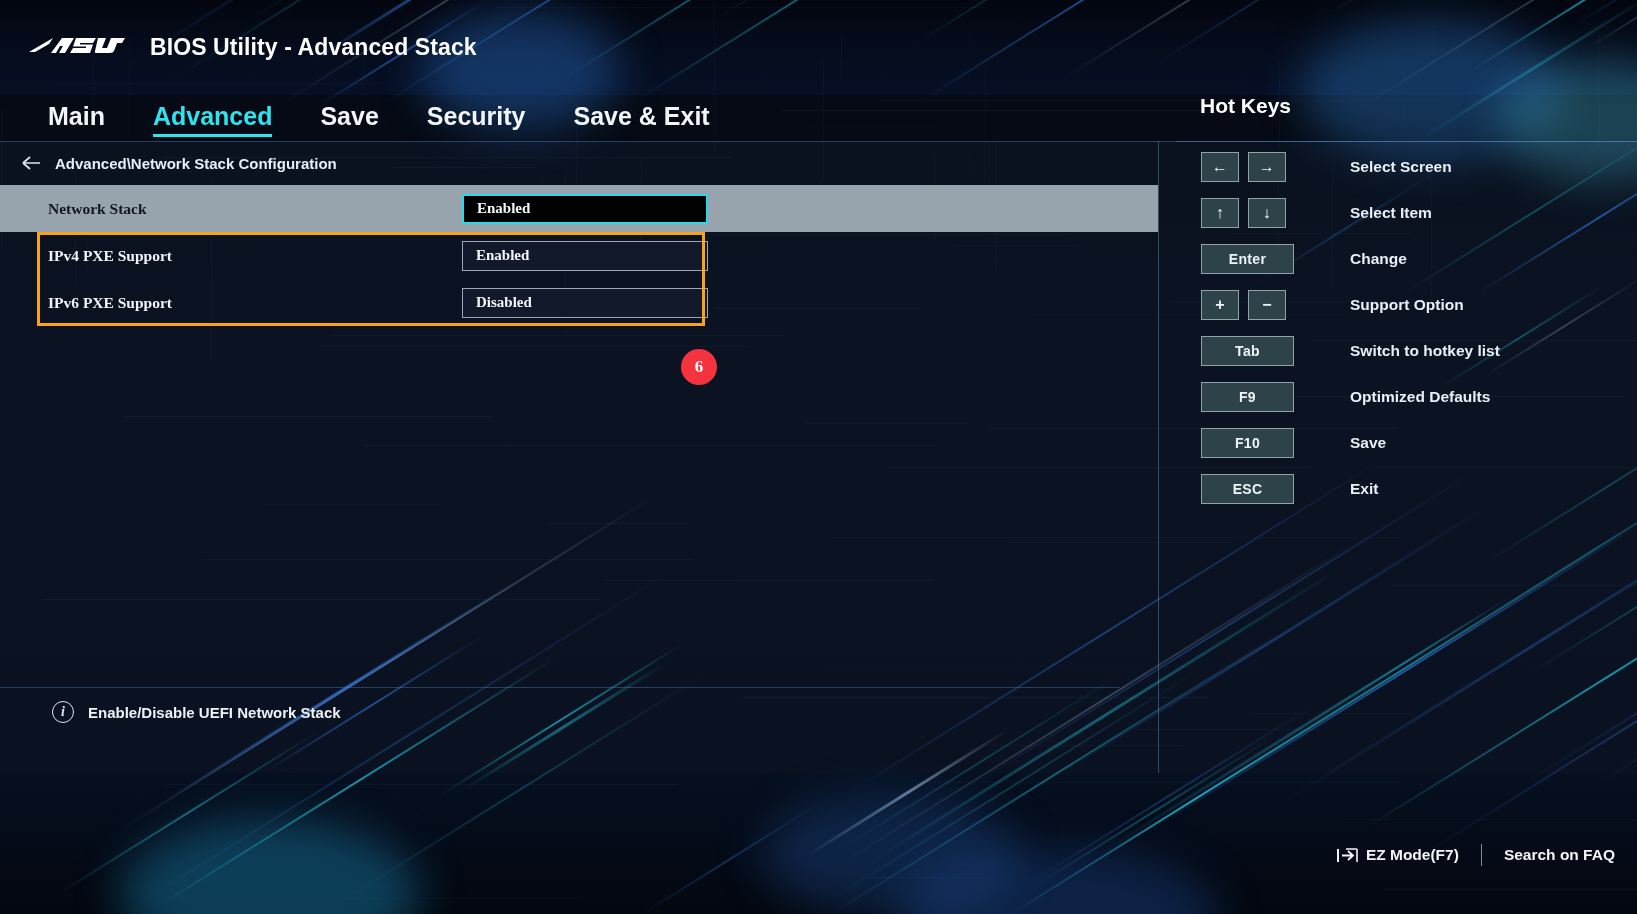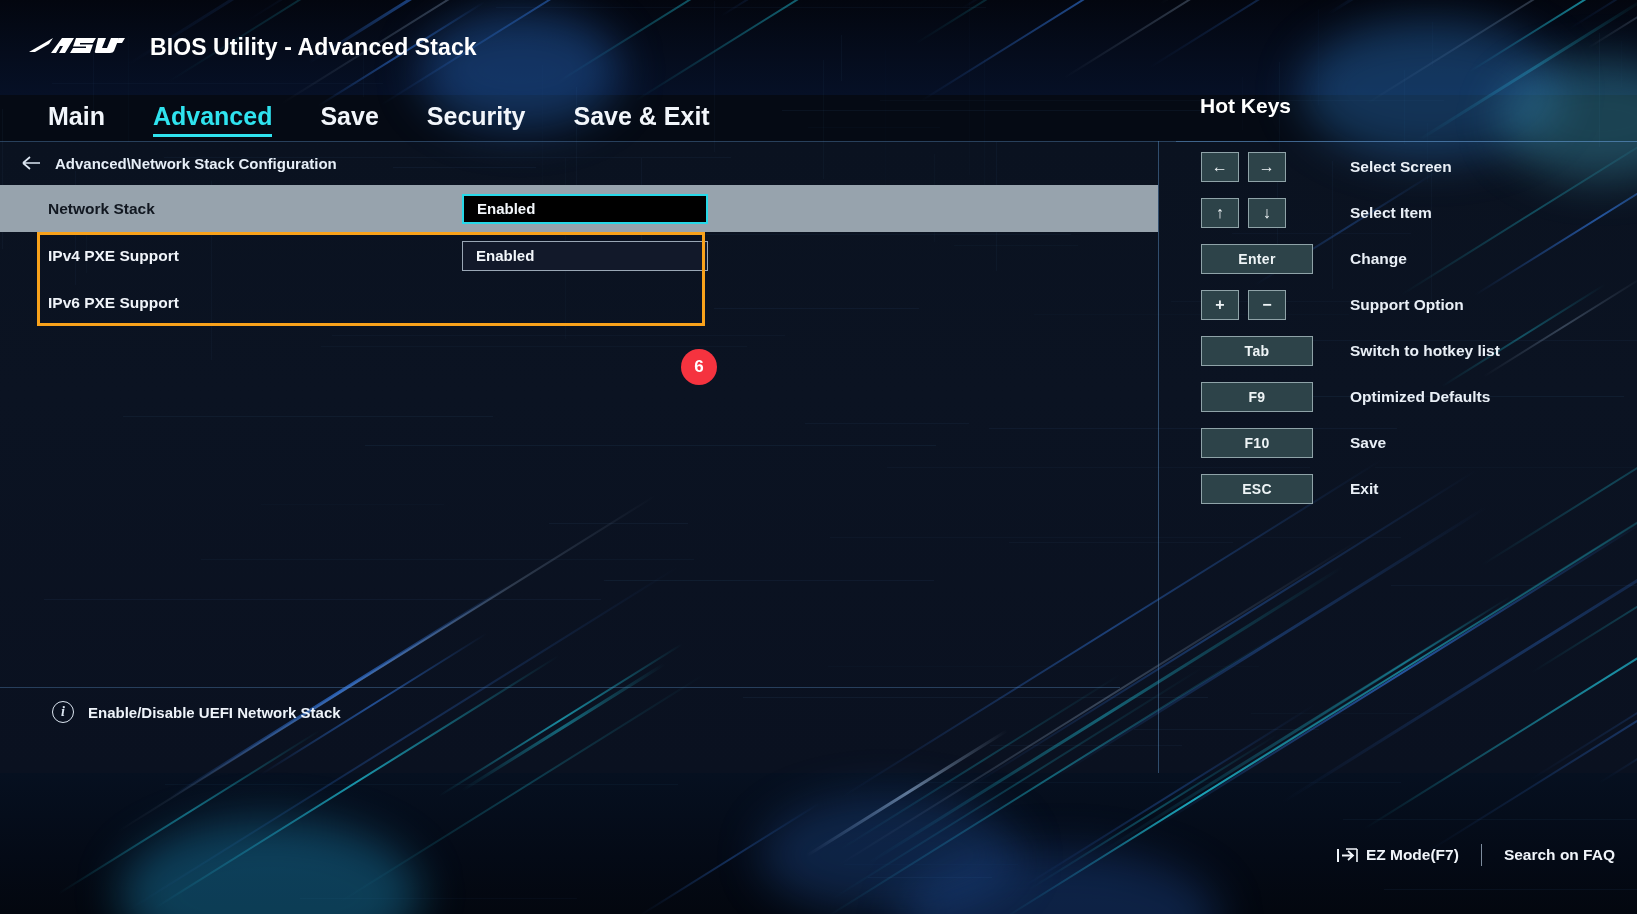--- a/index.html
+++ b/index.html
@@ -118,21 +118,21 @@
     font-size:15px; font-weight:600;
     color:#e6eef7;
   }
   .crumb-arrow {
     margin-right:14px;
     display:flex; align-items:center;
     color:#dce6f2;
   }
 
   
-  .rows { position:relative; }
+  .rows { position:relative;font-family:Liberation Serif, serif; }
   .srow {
     position:relative;
     display:flex; align-items:center;
     height:47px;
   }
   .srow.selected { background:#97a3ad; }
   .srow .label {
     padding-left:48px;
     font-size:15.5px;
     font-weight:600;
@@ -220,21 +220,21 @@
     height:30px;
     background:#2d4349;
     border:1.5px solid #8fa3a8;
     display:flex; align-items:center; justify-content:center;
     font-size:14px; font-weight:600;
     color:#eef4f6;
     cursor:pointer;
     letter-spacing:.3px;
   }
   .key.sq { width:38px; font-size:16px; }
-  .key.wide { width:112px; }
+  .key.wide { width:93px; }
   .hk-desc {
     margin-left:18px;
     font-size:15.5px;
     font-weight:600;
     color:#e9eff6;
     line-height:30px;
     white-space:nowrap;
   }
 
   
@@ -452,20 +452,21 @@
       <div class="srow selected">
         <div class="label">Network Stack</div>
         <div class="field focused">Enabled</div>
       </div>
       <div class="srow">
         <div class="label">IPv4 PXE Support</div>
         <div class="field">Enabled</div>
       </div>
       <div class="srow">
         <div class="label">IPv6 PXE Support</div>
+        <div class="field">Disabled</div>
       </div>
       <div class="hl-box" style="top: 47px; height: 94px;"></div>
       <div class="badge" style="left: 681px; top: 164px;">6</div>
     </div>
 
   <div class="help-sep"></div>
   <div class="helptext">
     <span class="info-icon">i</span>
     <span>Enable/Disable UEFI Network Stack</span>
   </div>

